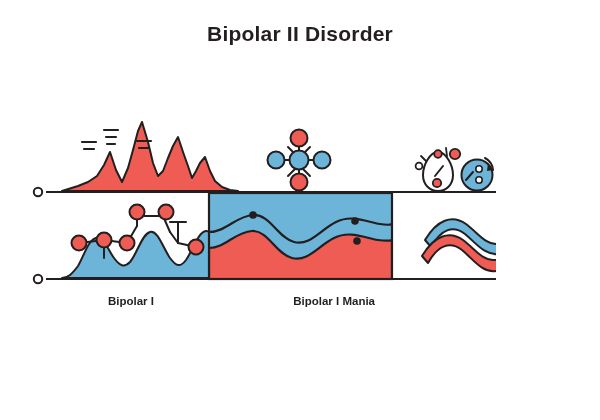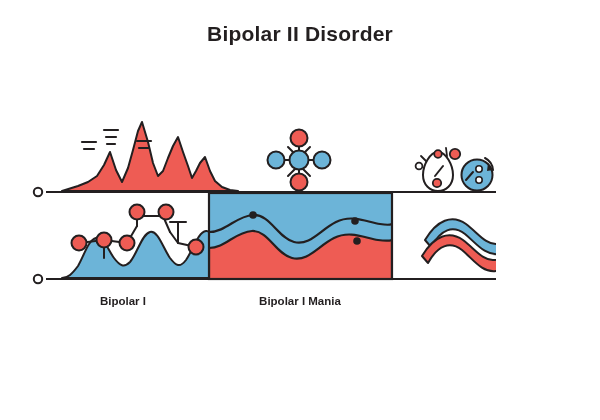--- a/index.html
+++ b/index.html
@@ -27,22 +27,22 @@
     letter-spacing: 0.2px;
   }
   .panel-label {
     position: absolute;
     font-size: 11.5px;
     font-weight: bold;
     color: #231f20;
     text-align: center;
     white-space: nowrap;
   }
-  #label-0 { top: 295px; left: 48px;  width: 150px; }
-  #label-1 { top: 295px; left: 225px; width: 150px; }
+  #label-0 { top: 295px; left: 56px;  width: 150px; }
+  #label-1 { top: 295px; left: 225px; width: 150px; text-align: right; }
   #label-2 { top: 295px; left: 390px; width: 150px; }
   #svg-scene {
     position: absolute;
     top: 0;
     left: 0;
   }
 </style>
 </head>
 <body>
 

